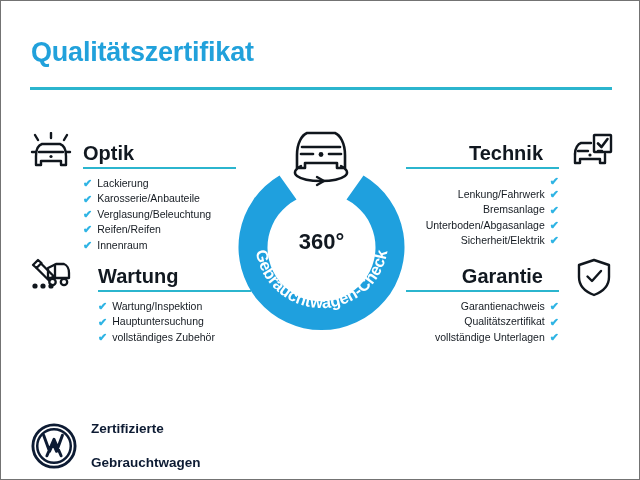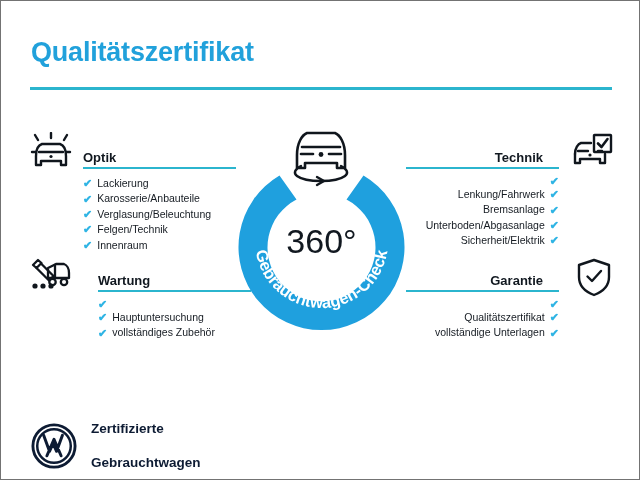--- a/index.html
+++ b/index.html
@@ -44,21 +44,21 @@
   .section {
     position: absolute;
   }
   .sec-head {
     position: relative;
     height: 26px;
   }
   .sec-title {
     position: absolute;
     bottom: 4px;
-    font-size: 13px;
+    font-size: 20px;
     font-weight: bold;
     color: #111820;
     white-space: nowrap;
   }
   .sec-rule {
     position: absolute;
     height: 2px;
     background: #2BB5CE;
     left: 0;
     right: 0;
@@ -128,22 +128,22 @@
   }
   .badge-360 {
     position: absolute;
     left: 0;
     top: 0;
     width: 185px;
     height: 185px;
     display: flex;
     align-items: center;
     justify-content: center;
-    font-size: 34px;
-    font-weight: normal;
+    font-size: 22px;
+    font-weight: bold;
     color: #111820;
     letter-spacing: 0px;
     pointer-events: none;
   }
 
   
   #footer {
     position: absolute;
     left: 30px;
     top: 402px;
@@ -195,21 +195,21 @@
       <li>
           <span class="chk">✔</span>
           <span>Karosserie/Anbauteile</span>
         </li>
       <li>
           <span class="chk">✔</span>
           <span>Verglasung/Beleuchtung</span>
         </li>
       <li>
           <span class="chk">✔</span>
-          <span>Felgen/Technik</span>
+          <span>Reifen/Reifen</span>
         </li>
       <li>
           <span class="chk">✔</span>
           <span>Innenraum</span>
         </li>
     </ul>
   </div>
 
   <div class="corner-icon" id="icon-wartung">
     <svg width="46" height="40" viewBox="0 0 46 40" fill="none" stroke="#10161d" stroke-width="2.3" stroke-linecap="round" stroke-linejoin="round">
@@ -225,20 +225,21 @@
     </svg>
   </div>
   <div class="section left" id="sec-wartung">
     <div class="sec-head">
       <div class="sec-title">Wartung</div>
       <div class="sec-rule"></div>
     </div>
     <ul class="sec-list">
       <li>
           <span class="chk">✔</span>
+          <span>Wartung/Inspektion</span>
         </li>
       <li>
           <span class="chk">✔</span>
           <span>Hauptuntersuchung</span>
         </li>
       <li>
           <span class="chk">✔</span>
           <span>vollständiges Zubehör</span>
         </li>
     </ul>
@@ -289,20 +290,21 @@
       <path d="M13.5 19.5 L18 24 L27 14"></path>
     </svg>
   </div>
   <div class="section right" id="sec-garantie">
     <div class="sec-head">
       <div class="sec-title">Garantie</div>
       <div class="sec-rule"></div>
     </div>
     <ul class="sec-list">
       <li>
+          <span>Garantienachweis</span>
           <span class="chk">✔</span>
         </li>
       <li>
           <span>Qualitätszertifikat</span>
           <span class="chk">✔</span>
         </li>
       <li>
           <span>vollständige Unterlagen</span>
           <span class="chk">✔</span>
         </li>

